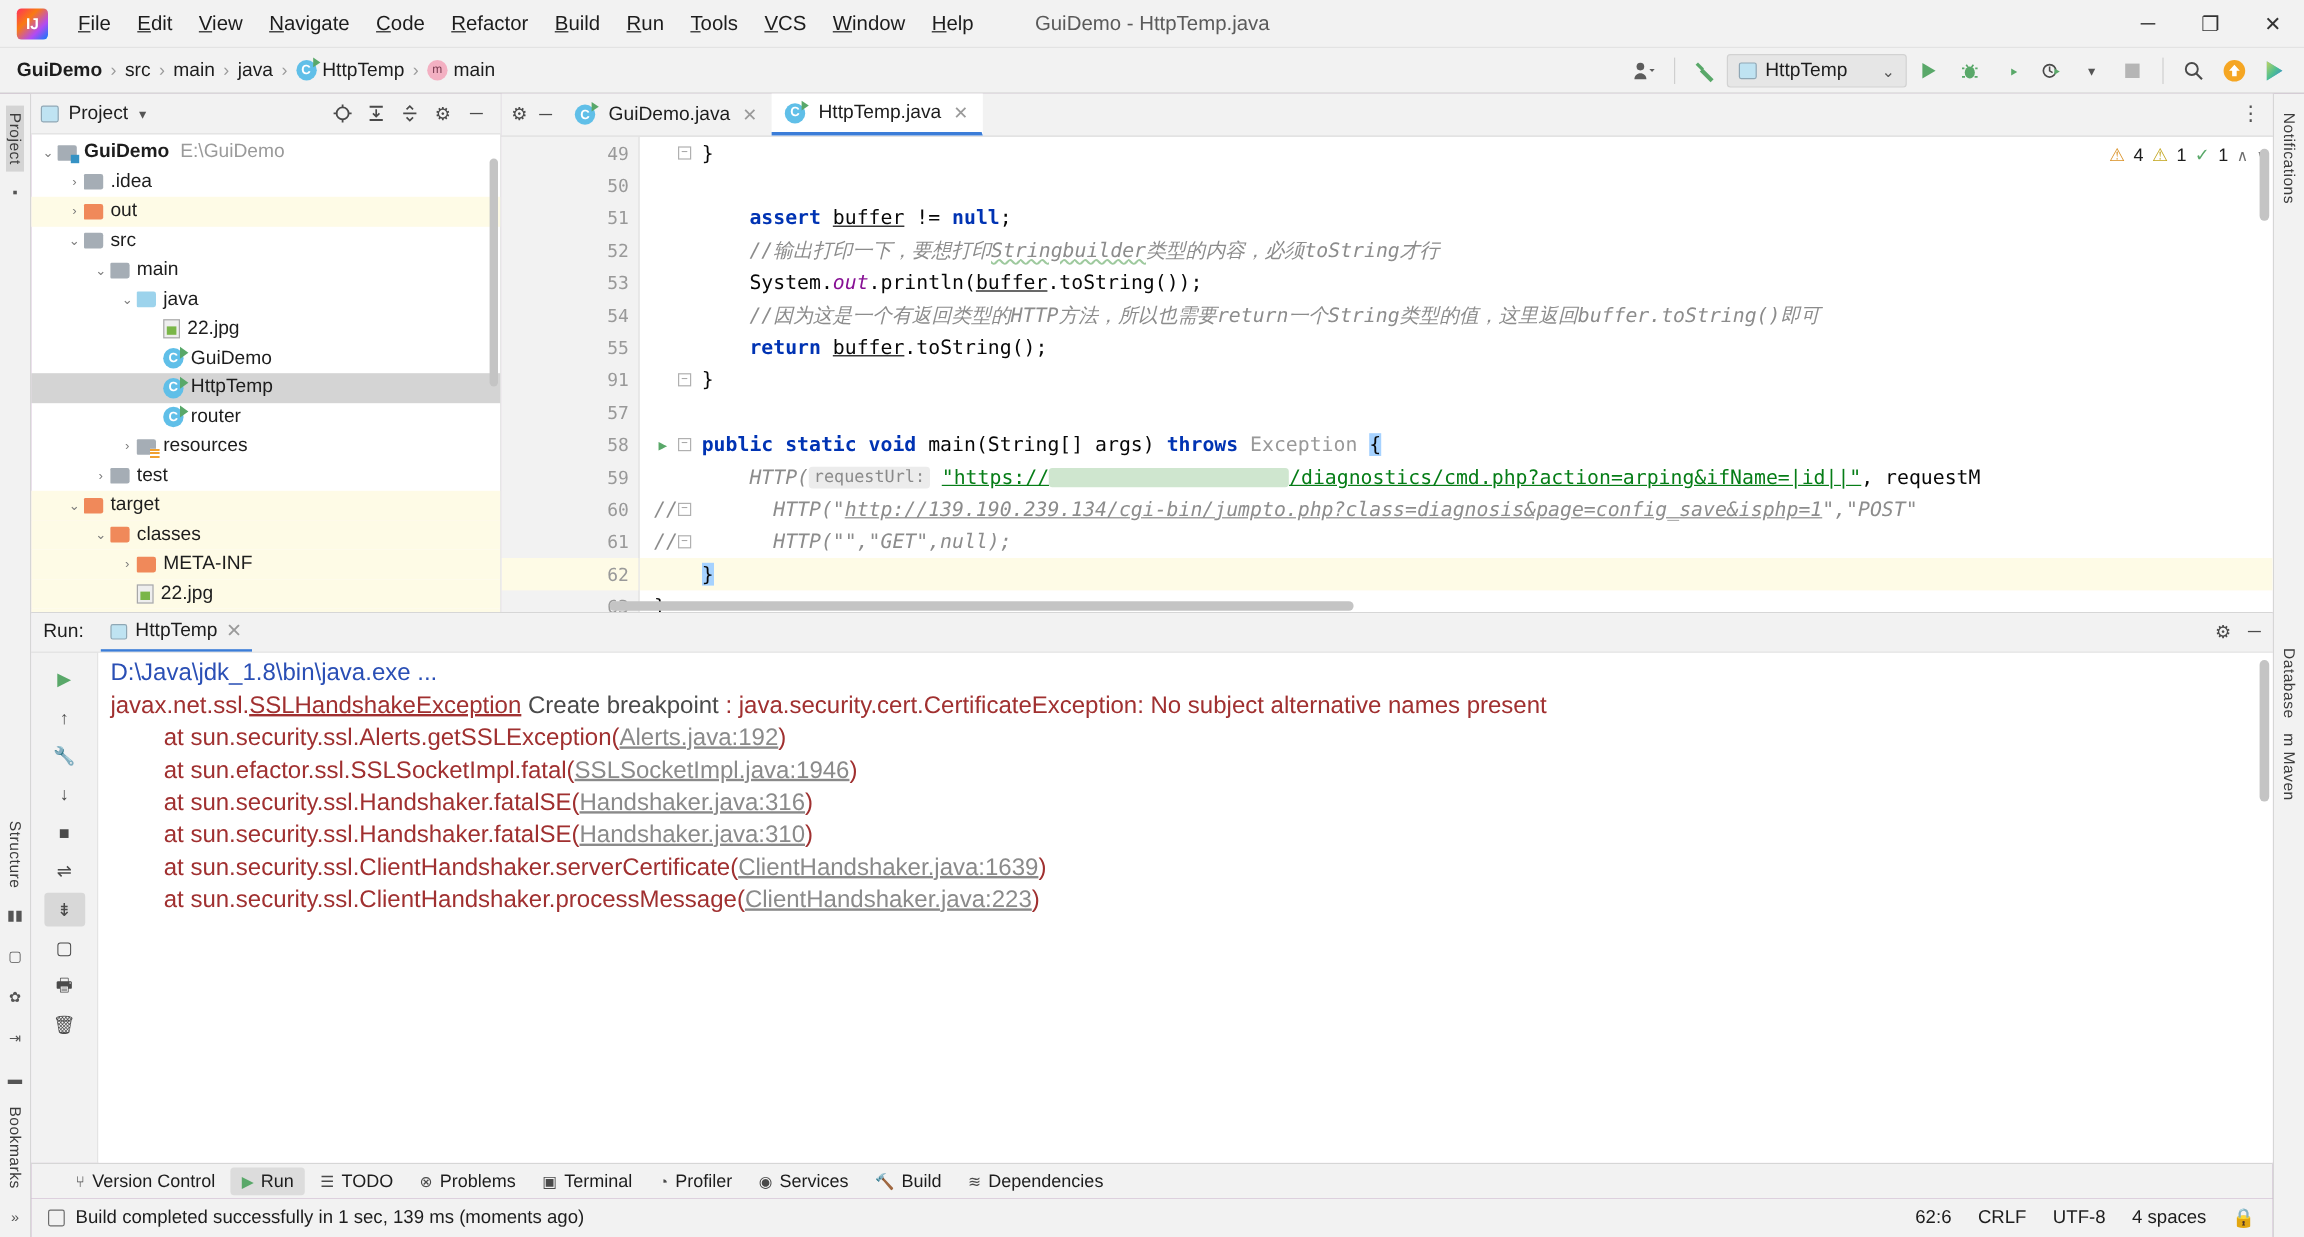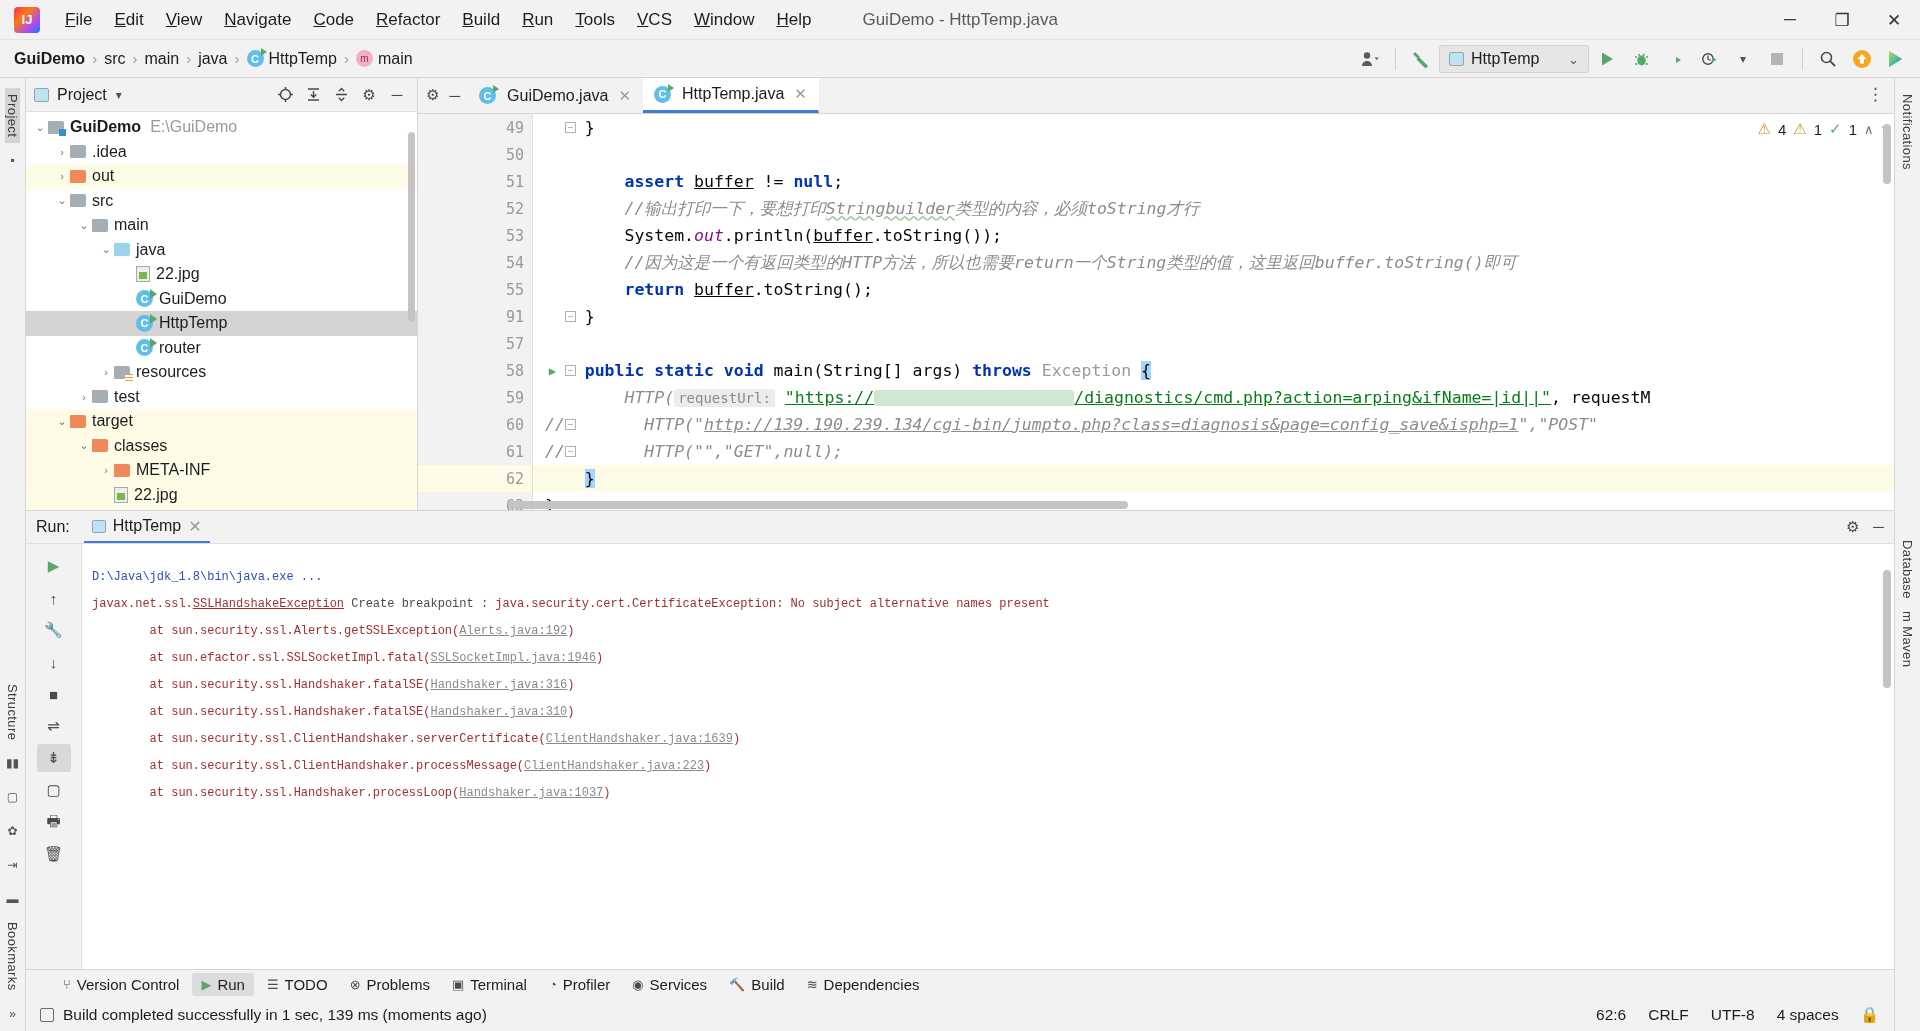--- a/index.html
+++ b/index.html
@@ -124,21 +124,21 @@
   .run-head { height:33px; background:#f2f2f2; display:flex; align-items:center; padding-left:10px; border-bottom:1px solid #e0e0e0; position:relative; }
   .run-label { font-size:16px; margin-right:14px; }
   .run-tab { display:flex; align-items:center; gap:7px; font-size:16px; height:32px; padding:0 8px; border-bottom:2px solid #3b7dd8; }
   .run-tab .cfg-icon { width:14px; height:13px; }
   .run-head-right { position:absolute; right:10px; display:flex; gap:14px; color:#4a4a4a; font-size:15px; }
   .run-body { flex:1; display:flex; min-height:0; }
   .run-tools { width:56px; background:#f2f2f2; border-right:1px solid #e0e0e0; display:flex; flex-direction:column; align-items:center; padding-top:8px; gap:4px; }
   .rtb { width:34px; height:28px; display:flex; align-items:center; justify-content:center; font-size:15px; color:#4a4a4a; border-radius:3px; }
   .rtb.on { background:#d8d8d8; }
   .console { flex:1; position:relative; overflow:hidden; background:#fff;
-             font-family:Liberation Mono, monospace; font-size:12px; padding:6px 0 0 10px;margin-top:20px; }
+             font-family:Liberation Sans, sans-serif; font-size:20px; padding:6px 0 0 10px; }
   .coline { height:27px; white-space:pre; }
   .c-blue { color:#2a4fb5; }
   .c-red  { color:#a03030; }
   .c-link { color:#a03030; text-decoration:underline; }
   .c-gray-link { color:#8a8a8a; text-decoration:underline; }
   .console-scroll { position:absolute; right:3px; top:6px; width:8px; height:118px; background:#c4c4c4; border-radius:4px; }
 
   
   .toolbar-bottom { height:30px; background:#f2f2f2; border-top:1px solid #d6d6d6; display:flex; align-items:center; padding-left:28px; gap:4px; }
   .tw { display:flex; align-items:center; gap:6px; font-size:15px; padding:3px 9px; border-radius:3px; color:#1d1d1d; }
@@ -564,21 +564,20 @@
           </div>
           <div class="console" id="console">
               <div class="coline"><span class="c-blue">D:\Java\jdk_1.8\bin\java.exe ...</span></div>
               <div class="coline"><span class="c-red">javax.net.ssl.</span><span class="c-link">SSLHandshakeException</span><span class="" style="color: rgb(74, 74, 74);"> Create breakpoint</span><span class="c-red"> : java.security.cert.CertificateException: No subject alternative names present</span></div>
               <div class="coline"><span class="c-red">	at sun.security.ssl.Alerts.getSSLException(</span><span class="c-gray-link">Alerts.java:192</span><span class="c-red">)</span></div>
               <div class="coline"><span class="c-red">	at sun.efactor.ssl.SSLSocketImpl.fatal(</span><span class="c-gray-link">SSLSocketImpl.java:1946</span><span class="c-red">)</span></div>
               <div class="coline"><span class="c-red">	at sun.security.ssl.Handshaker.fatalSE(</span><span class="c-gray-link">Handshaker.java:316</span><span class="c-red">)</span></div>
               <div class="coline"><span class="c-red">	at sun.security.ssl.Handshaker.fatalSE(</span><span class="c-gray-link">Handshaker.java:310</span><span class="c-red">)</span></div>
               <div class="coline"><span class="c-red">	at sun.security.ssl.ClientHandshaker.serverCertificate(</span><span class="c-gray-link">ClientHandshaker.java:1639</span><span class="c-red">)</span></div>
               <div class="coline"><span class="c-red">	at sun.security.ssl.ClientHandshaker.processMessage(</span><span class="c-gray-link">ClientHandshaker.java:223</span><span class="c-red">)</span></div>
-              <div class="coline"><span class="c-red">	at sun.security.ssl.Handshaker.processLoop(</span><span class="c-gray-link">Handshaker.java:1037</span><span class="c-red">)</span></div>
               <div class="console-scroll"></div>
             </div>
         </div>
       </div>
 
       <div class="toolbar-bottom" id="bottombar">
           <div class="tw">
             <span style="font-size: 13px; color: rgb(74, 74, 74);">⑂</span>
             <span>Version Control</span>
           </div>

